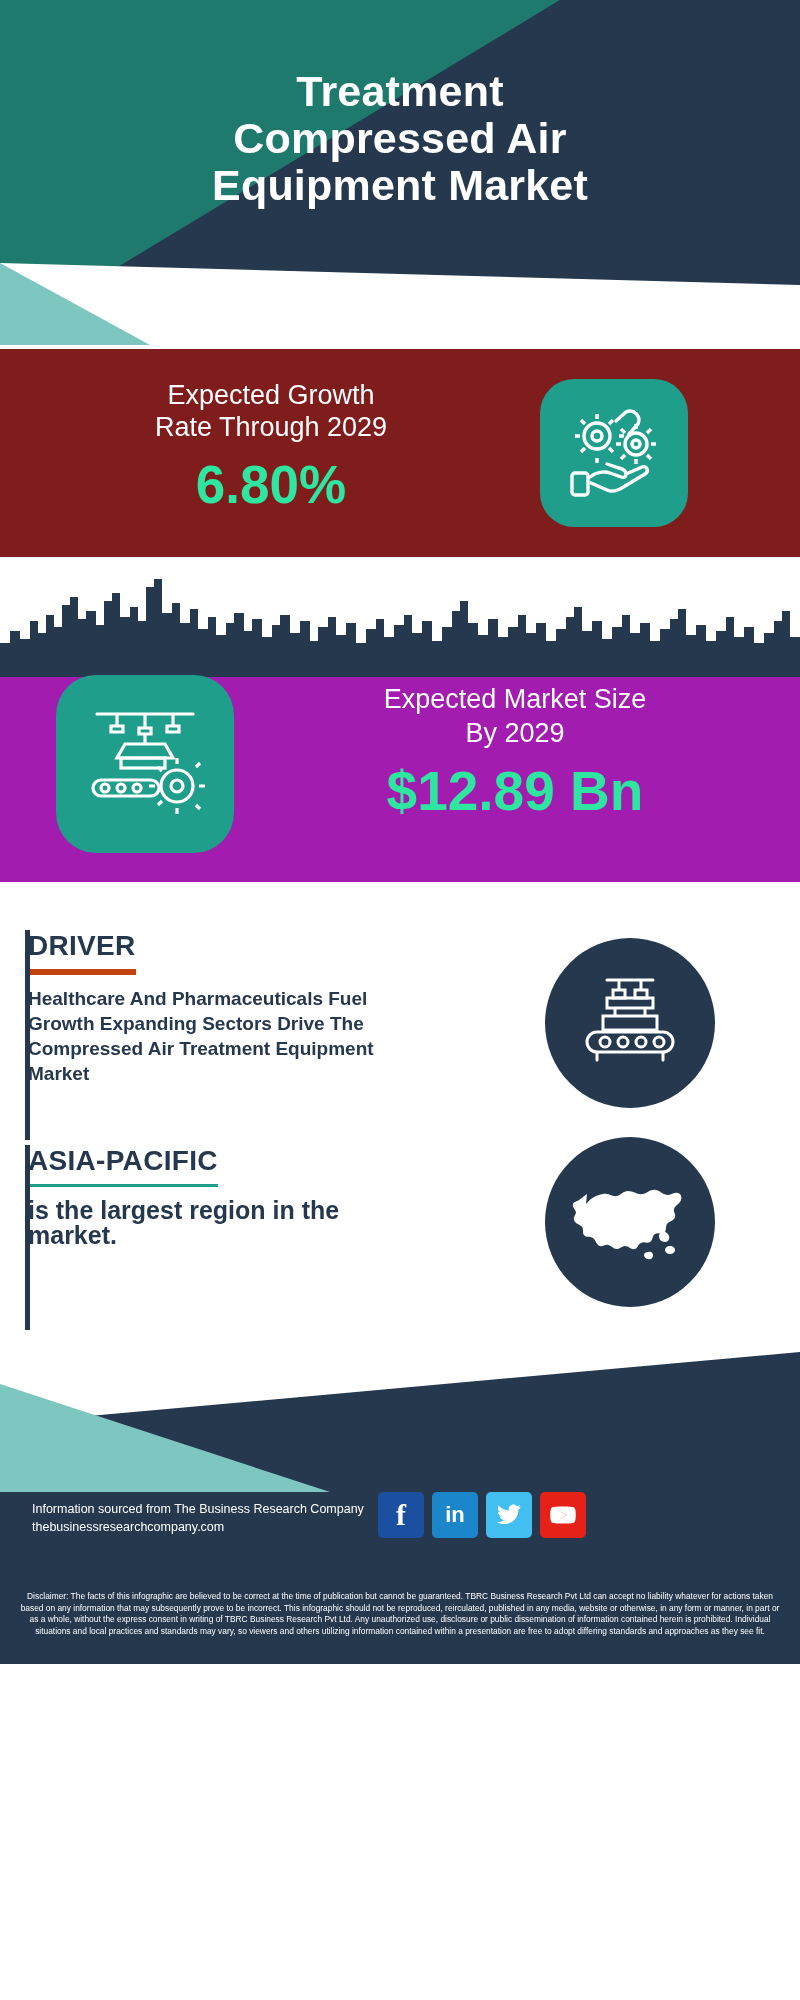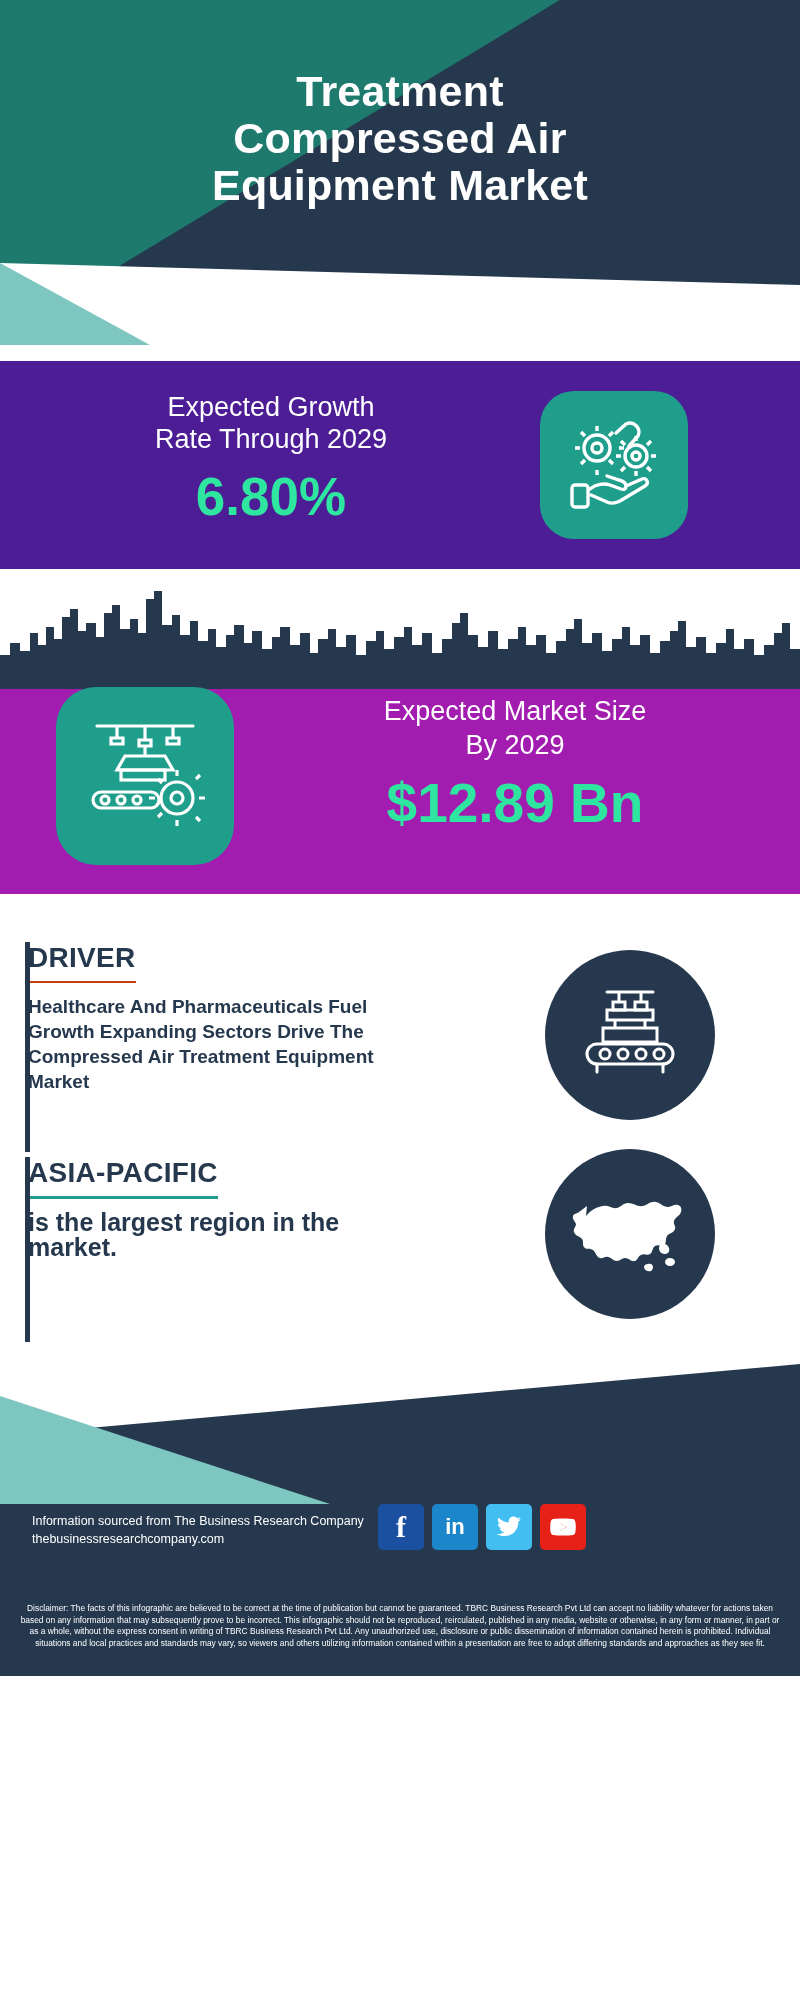--- a/index.html
+++ b/index.html
@@ -40,22 +40,22 @@
   }
   .hero-bottom-teal {
     position: absolute; left: 0; bottom: 0; width: 190px; height: 82px;
     background: #7ec6c0;
     clip-path: polygon(0 0, 150px 82px, 0 82px);
   }
 
   
   .growth {
     position: relative; width: 800px; height: 208px;
-    background: #4c1d95;
-    margin-top: 16px;
+    background: #7f1d1d;
+    margin-top: 4px;
   }
   .growth-text { position: absolute; left: 36px; top: 30px; width: 470px; text-align: center; }
   .growth-label {
     color: #ffffff; font-size: 27px; line-height: 32px; font-weight: normal;
   }
   .growth-value {
     color: #2ee6a0; font-size: 53px; font-weight: bold; line-height: 60px; margin-top: 12px;
   }
   .growth-icon {
     position: absolute; left: 540px; top: 30px;
@@ -207,21 +207,21 @@
         <div>By 2029</div>
       </div>
       <div class="market-value">$12.89 Bn</div>
     </div>
   </div>
 
   <div class="content">
 
     <div class="block" style="margin-top:18px; height:215px;">
       <div class="rule" style="top:0; height:210px;"></div>
-      <div class="blk-title" style="border-bottom:2px solid #c2410c;">DRIVER</div>
+      <div class="blk-title" style="border-bottom:6px solid #c2410c;">DRIVER</div>
       <div class="blk-body">Healthcare And Pharmaceuticals Fuel Growth Expanding Sectors Drive The Compressed Air Treatment Equipment Market</div>
       <div class="circ" style="left:545px; top:8px; width:170px; height:170px;">
         <svg width="106" height="106" viewBox="0 0 106 106" fill="none" stroke="#ffffff" stroke-width="3">
           <path d="M30 10h46" stroke-linecap="round"></path>
           <path d="M42 10v10M64 10v10"></path>
           <rect x="36" y="20" width="12" height="8"></rect>
           <rect x="58" y="20" width="12" height="8"></rect>
           <rect x="30" y="28" width="46" height="10"></rect>
           <path d="M38 38v8M68 38v8"></path>
           <rect x="26" y="46" width="54" height="14"></rect>

